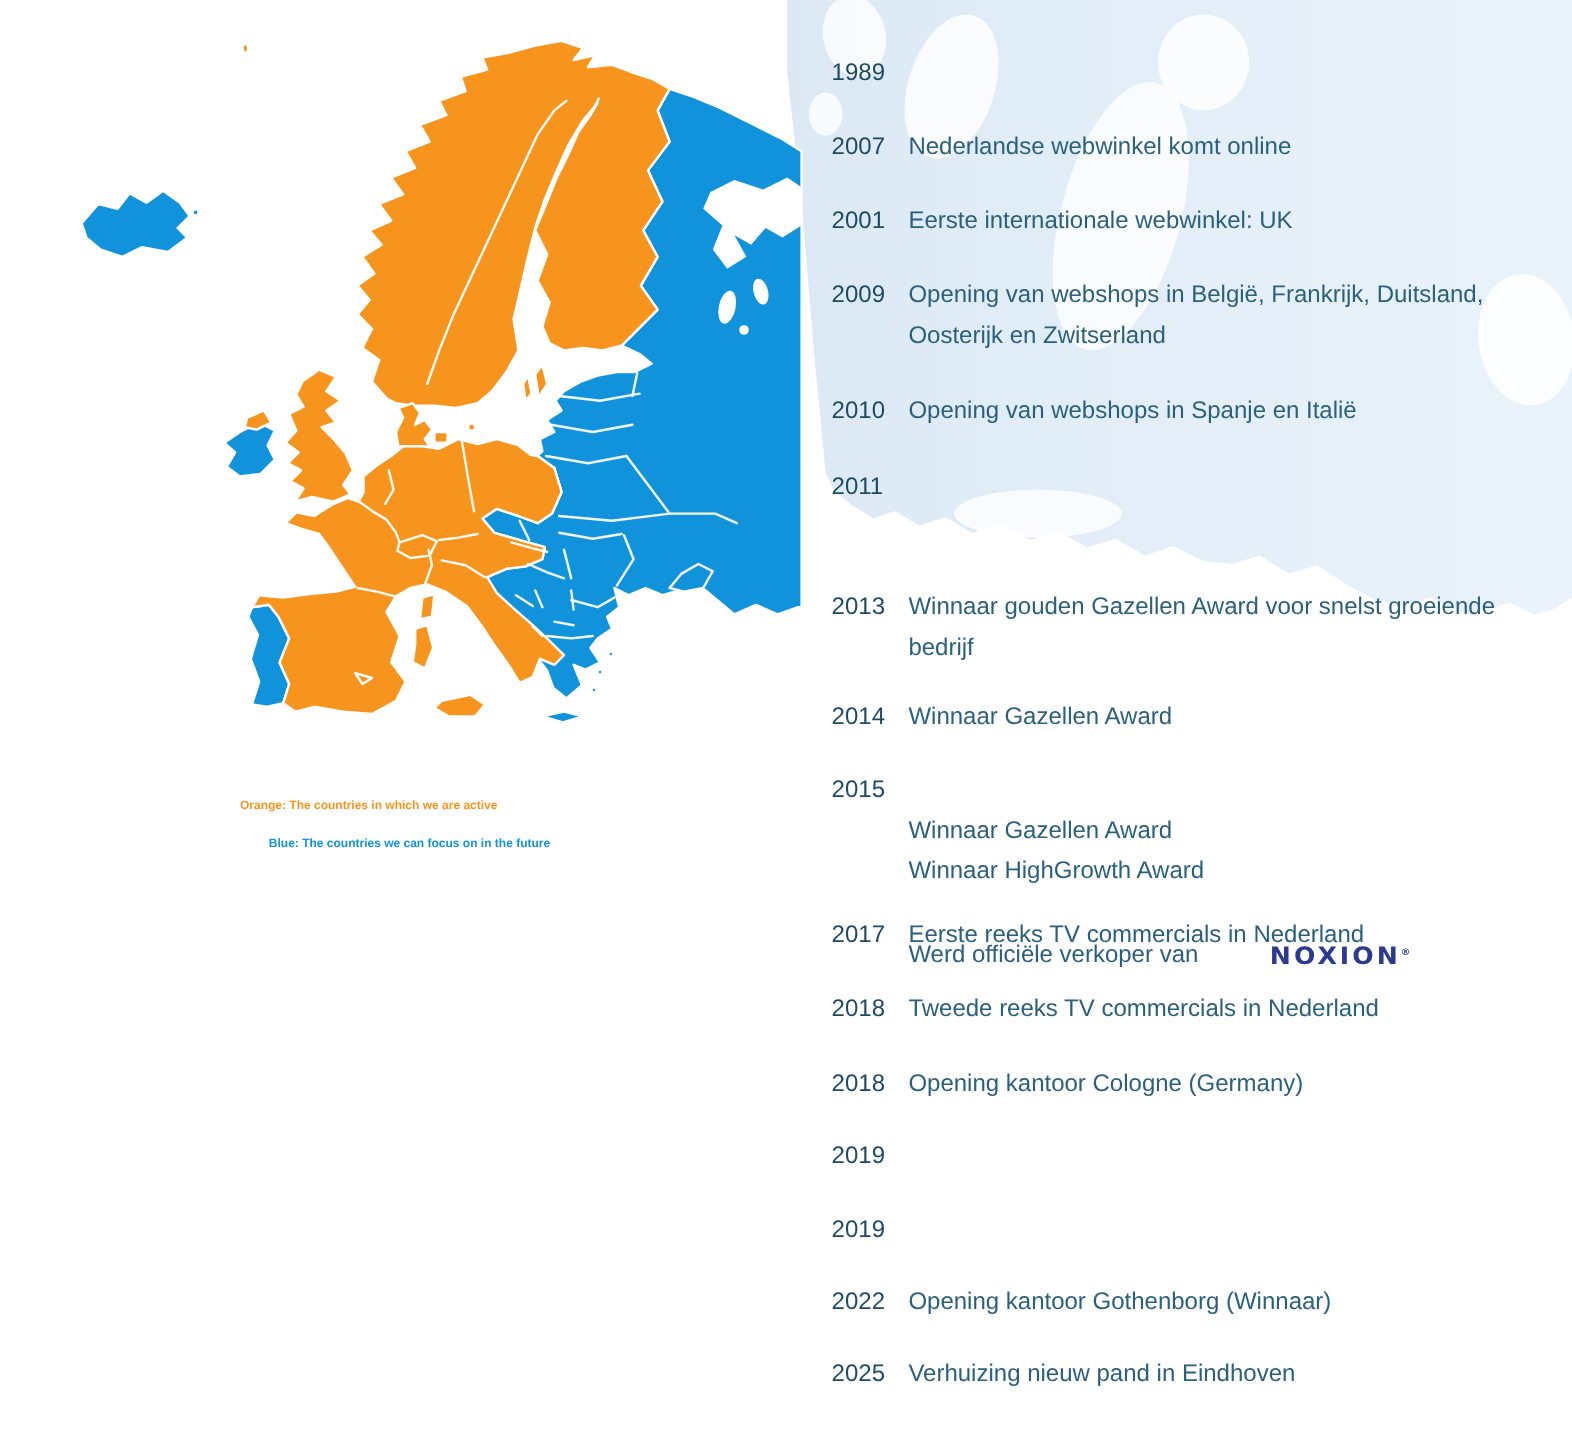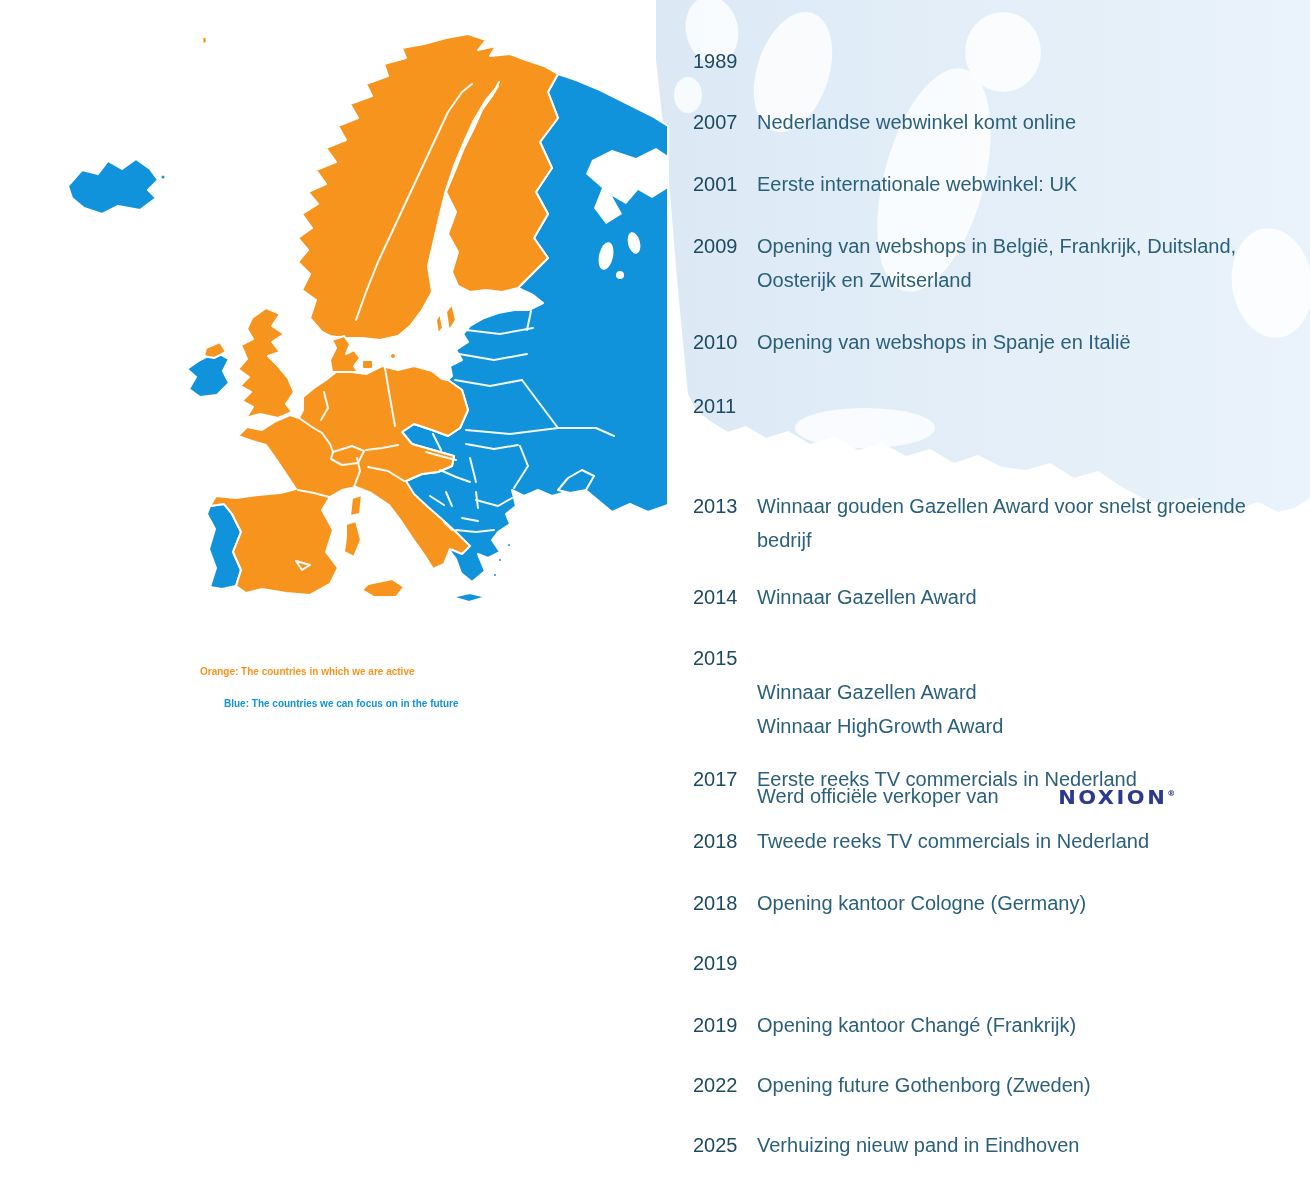--- a/index.html
+++ b/index.html
@@ -183,23 +183,22 @@
     </div>
   <div class="timeline-entry" style="top:886px">
       <div class="year">2018</div>
       <div class="lines">Opening kantoor Cologne (Germany)</div>
     </div>
   <div class="timeline-entry" style="top:946px">
       <div class="year">2019</div>
     </div>
   <div class="timeline-entry" style="top:1008px">
       <div class="year">2019</div>
-      <div class="lines">Opening kantoor Changé (Frankrijk)</div>
     </div>
   <div class="timeline-entry" style="top:1068px">
       <div class="year">2022</div>
-      <div class="lines"> Opening future Gothenborg (Zweden)</div>
+      <div class="lines"> Opening kantoor Gothenborg (Winnaar)</div>
     </div>
   <div class="timeline-entry" style="top:1128px">
       <div class="year">2025</div>
       <div class="lines"> Verhuizing nieuw pand in Eindhoven</div>
     </div>
 </div>
 
 </body></html>

